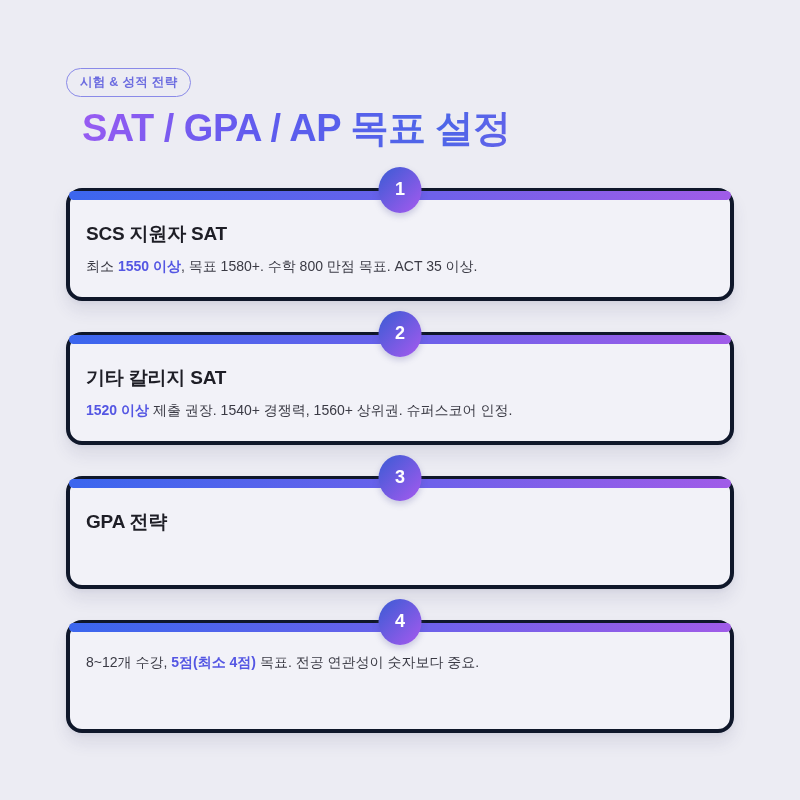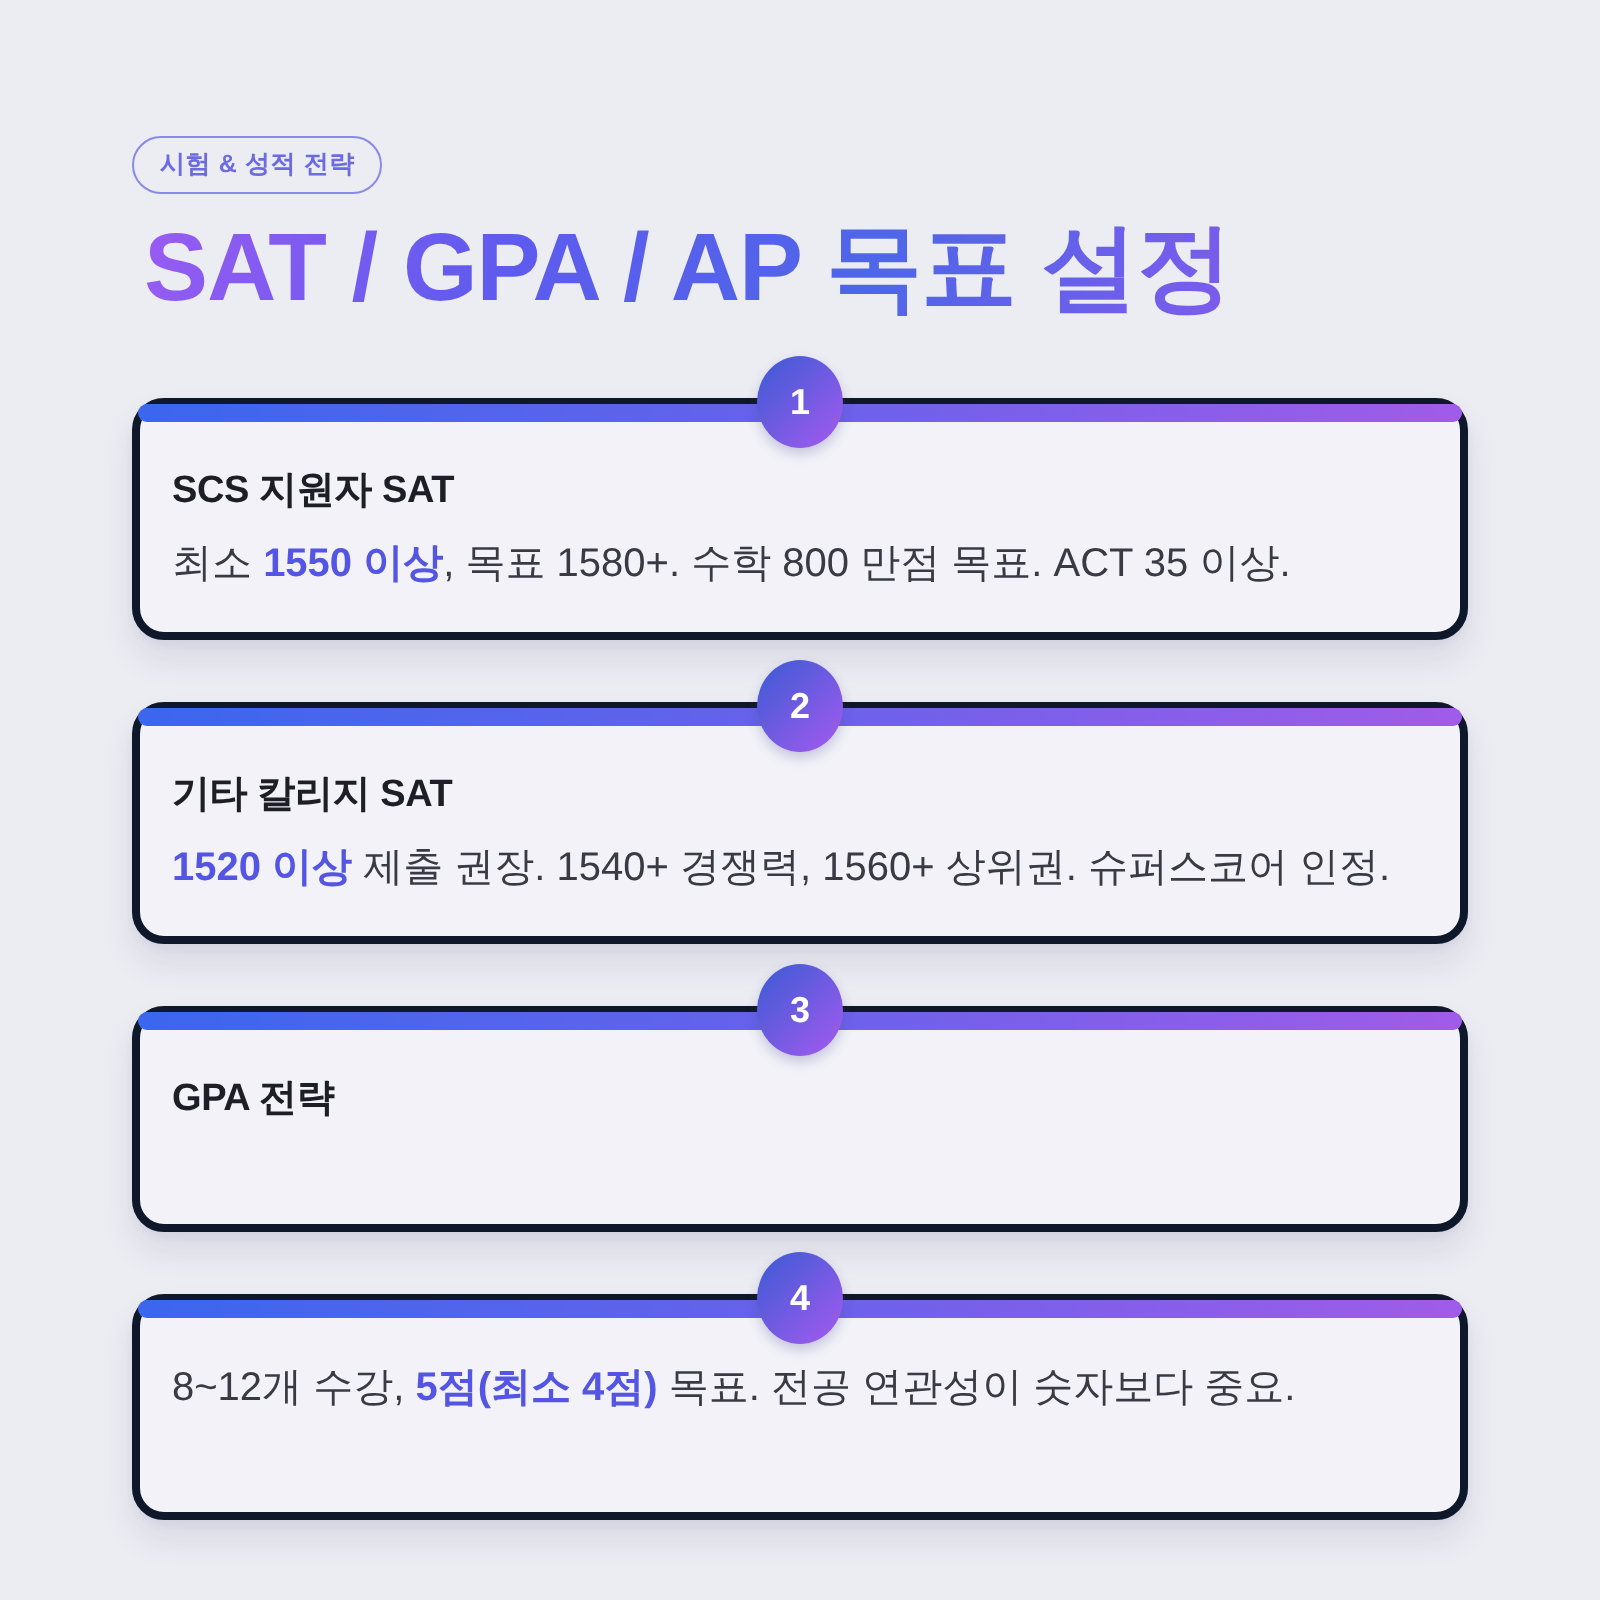--- a/index.html
+++ b/index.html
@@ -18,22 +18,22 @@
     border-radius: 999px;
     font-size: 12.5px;
     font-weight: 700;
     padding: 5px 13px;
     letter-spacing: 0.3px;
     background: transparent;
     text-align: center;
   }
 
   .title {
-    margin: 10px 0 0 6px;
-    font-size: 48px;
+    margin: 10px 0 0 16px;
+    font-size: 38px;
     font-weight: 800;
     letter-spacing: -0.5px;
     line-height: 1.15;
     color: #6A5BEF; 
     background: linear-gradient(115deg, #9A5BF2 0%, #5E5BEE 28%, #4E66E8 55%, #9B55EE 100%);
     -webkit-background-clip: text;
     background-clip: text;
     -webkit-text-fill-color: transparent;
     color: transparent;
   }
@@ -87,21 +87,21 @@
   .card-title {
     margin: 0 0 10px 0;
     font-size: 19px;
     font-weight: 800;
     color: #1E1E26;
     letter-spacing: -0.2px;
   }
 
   .card-desc {
     margin: 0;
-    font-size: 20px;
+    font-size: 14px;
     color: #3A3A44;
     line-height: 1.4;
   }
 
   .accent {
     color: #5456E3;
     font-weight: 700;
   }
 </style>
 </head>

